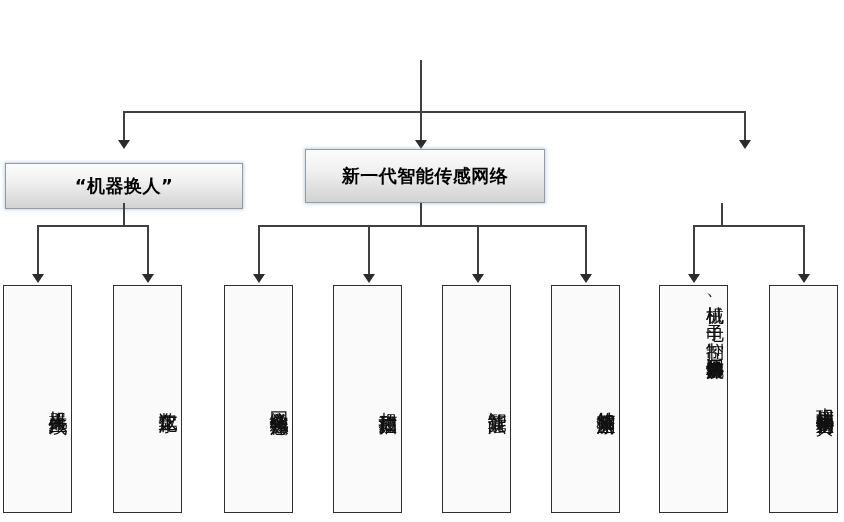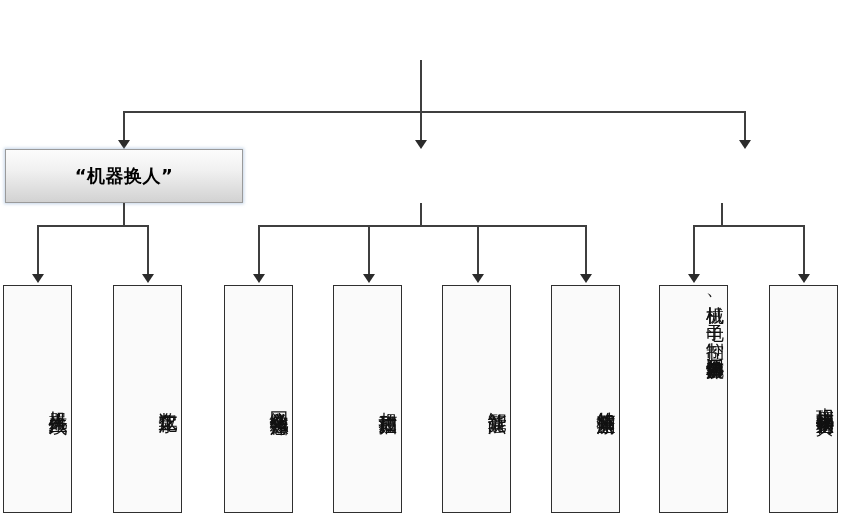--- a/index.html
+++ b/index.html
@@ -81,24 +81,27 @@
 
   <div class="conn-h" style="left:123px; top:111px; width:622px;"></div>
 
   <div class="conn-v" style="left:123px; top:111px; height:32px;"></div>
   <div class="arrow-head" style="left:118px; top:140px;"></div>
   <div class="conn-v" style="left:420px; top:111px; height:32px;"></div>
   <div class="arrow-head" style="left:415px; top:140px;"></div>
   <div class="conn-v" style="left:744px; top:111px; height:32px;"></div>
   <div class="arrow-head" style="left:739px; top:140px;"></div>
 
-  <div class="node node-grad node-l2" style="left:5px; top:149px; width:238px; height:54px;align-items:center;">
+  <div class="node node-grad node-l2" style="left:5px; top:163px; width:238px; height:46px;align-items:center;">
     <span>“机器换人”</span>
   </div>
 
+  <div class="node node-grad node-l2" style="left:305px; top:149px; width:240px; height:54px;">
+    <span>新一代智能传感网络</span>
+  </div>
 
 
   <div class="conn-v" style="left:123px; top:203px; height:23px;"></div>
   <div class="conn-h" style="left:37px; top:225px; width:112px;"></div>
   <div class="conn-v" style="left:37px; top:225px; height:52px;"></div>
   <div class="arrow-head" style="left:32px; top:274px;"></div>
   <div class="conn-v" style="left:147px; top:225px; height:52px;"></div>
   <div class="arrow-head" style="left:142px; top:274px;"></div>
 
   <div class="conn-v" style="left:420px; top:203px; height:23px;"></div>

